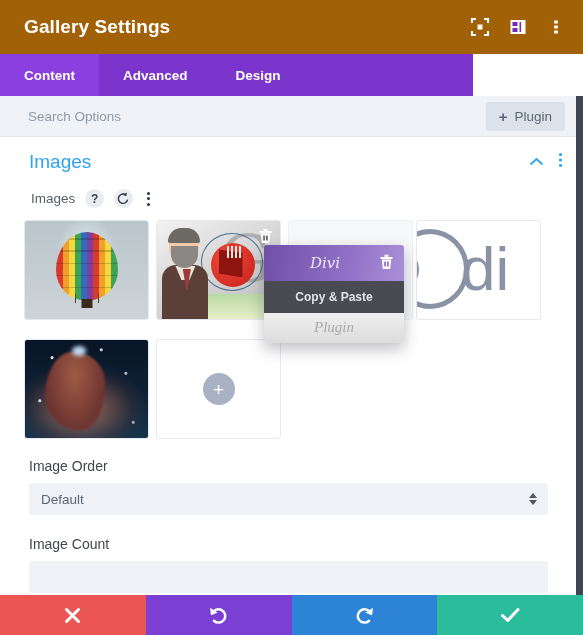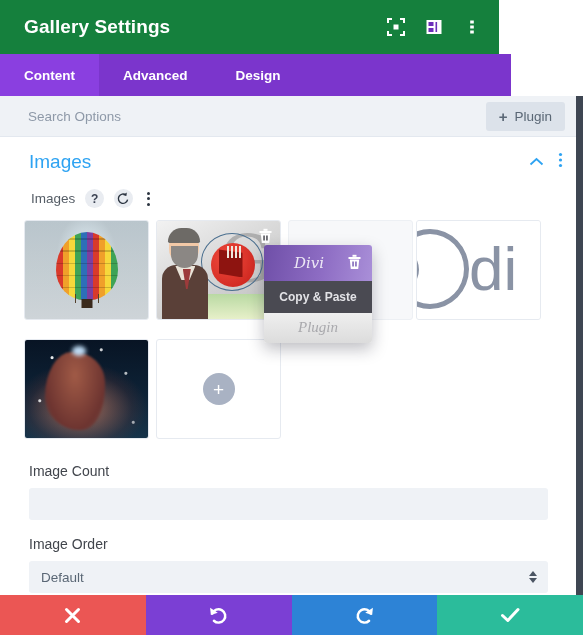--- a/index.html
+++ b/index.html
@@ -12,42 +12,42 @@
   .app {
     position: relative;
     width: 583px; height: 635px;
     background: #ffffff;
     overflow: hidden;
   }
 
   
   .header {
     position: absolute; left: 0; top: 0;
-    width: 499px; height: 54px;
-    background: #15803d;
+    width: 583px; height: 54px;
+    background: #a16207;
     display: flex; align-items: center; text-align: center;
   }
   .header-title {
     margin-left: 24px;
     color: #ffffff;
     font-size: 19px;
     font-weight: bold;
     letter-spacing: .1px;
   }
   .header-actions {
     margin-left: auto;
     margin-right: 16px;
     display: flex; align-items: center; gap: 16px;
   }
   .hicon { width: 22px; height: 22px; display: flex; align-items: center; justify-content: center; cursor: pointer; }
 
   
   .tabbar {
     position: absolute; left: 0; top: 54px;
-    width: 511px; height: 42px;
+    width: 473px; height: 42px;
     background: #7B35CC;
     display: flex; align-items: stretch;
   }
   .tab {
     display: flex; align-items: center; justify-content: center;
     color: #ffffff; font-size: 13.5px; font-weight: bold;
     padding: 0 24px;
     cursor: pointer;
     white-space: nowrap;
   }
@@ -236,21 +236,21 @@
     position: absolute; left: -26px; top: 8px;
     width: 78px; height: 80px;
     border: 5px solid #8a93a5; border-radius: 50%;
   }
   .divi-d2 {
     position: absolute; left: -42px; top: 26px;
     width: 44px; height: 45px;
     border: 5px solid #8a93a5; border-radius: 50%;
   }
   .divi-text {
-    position: absolute; left: 52px; top: 17px;
+    position: absolute; left: 44px; top: 17px;
     font-size: 62px; color: #8a93a5;
     font-family: "Liberation Sans", sans-serif;
     line-height: 1;
   }
 
   
   .img-nebula {
     background:
       radial-gradient(circle at 22% 18%, rgba(255,255,255,.9) 0 1px, transparent 2px),
       radial-gradient(circle at 62% 10%, rgba(255,255,255,.8) 0 1px, transparent 2px),
@@ -294,21 +294,21 @@
   .drop-slot {
     position: absolute;
     width: 125px; height: 100px;
     background: #F7F8FA;
     border: 1px solid #EDF0F4; border-radius: 3px;
   }
 
   
   .drag-tile {
     position: absolute;
-    width: 108px; height: 98px;
+    width: 140px; height: 98px;
     border-radius: 3px;
     overflow: hidden;
     box-shadow: 0 6px 16px rgba(20,20,40,.28);
     cursor: grabbing;
     z-index: 40;
   }
   .drag-band-1 {
     position: absolute; left: 0; top: 0; width: 100%; height: 37%;
     background: linear-gradient(100deg, #6f4fa8 0%, #8e6dc4 55%, #a98fd8 100%);
     display: flex; align-items: center; justify-content: center;
@@ -573,38 +573,38 @@
             <rect x="5.5" y="0.8" width="4" height="2" fill="#ffffff"></rect>
             <path d="M2.8,5.5 L12.2,5.5 L11.2,15 L3.8,15 Z" fill="#ffffff"></path>
             <rect x="5.3" y="7.5" width="1.5" height="5" fill="#7a5fb5"></rect>
             <rect x="8.2" y="7.5" width="1.5" height="5" fill="#7a5fb5"></rect>
           </svg>
         </span>
       </div>
 
     </div>
 
-    <div class="field-block" style="margin-top:21px;">
-      <div class="field-title">Image Count</div>
-      <input class="text-field" type="text" placeholder="" style="">
-    </div>
-
     <div class="field-block" style="margin-top:16px;">
       <div class="field-title">Image Order</div>
       <div class="select-wrap">
         <select class="select-box">
           <option>Default</option>
         </select>
         <span class="select-arrows">
           <i class="up"></i>
           <i class="down"></i>
         </span>
       </div>
     </div>
 
+    <div class="field-block" style="margin-top:21px;">
+      <div class="field-title">Image Count</div>
+      <input class="text-field" type="text" placeholder="" style="">
+    </div>
+
   </div>
 
   <div class="scroll-track"></div>
   <div class="scroll-thumb"></div>
 
   <div class="actionbar">
     <div class="act act-cancel">
       <svg width="19" height="19" viewBox="0 0 19 19">
         <path d="M3.5,3.5 L15.5,15.5 M15.5,3.5 L3.5,15.5" stroke="#ffffff" stroke-width="3" stroke-linecap="round"></path>
       </svg>

